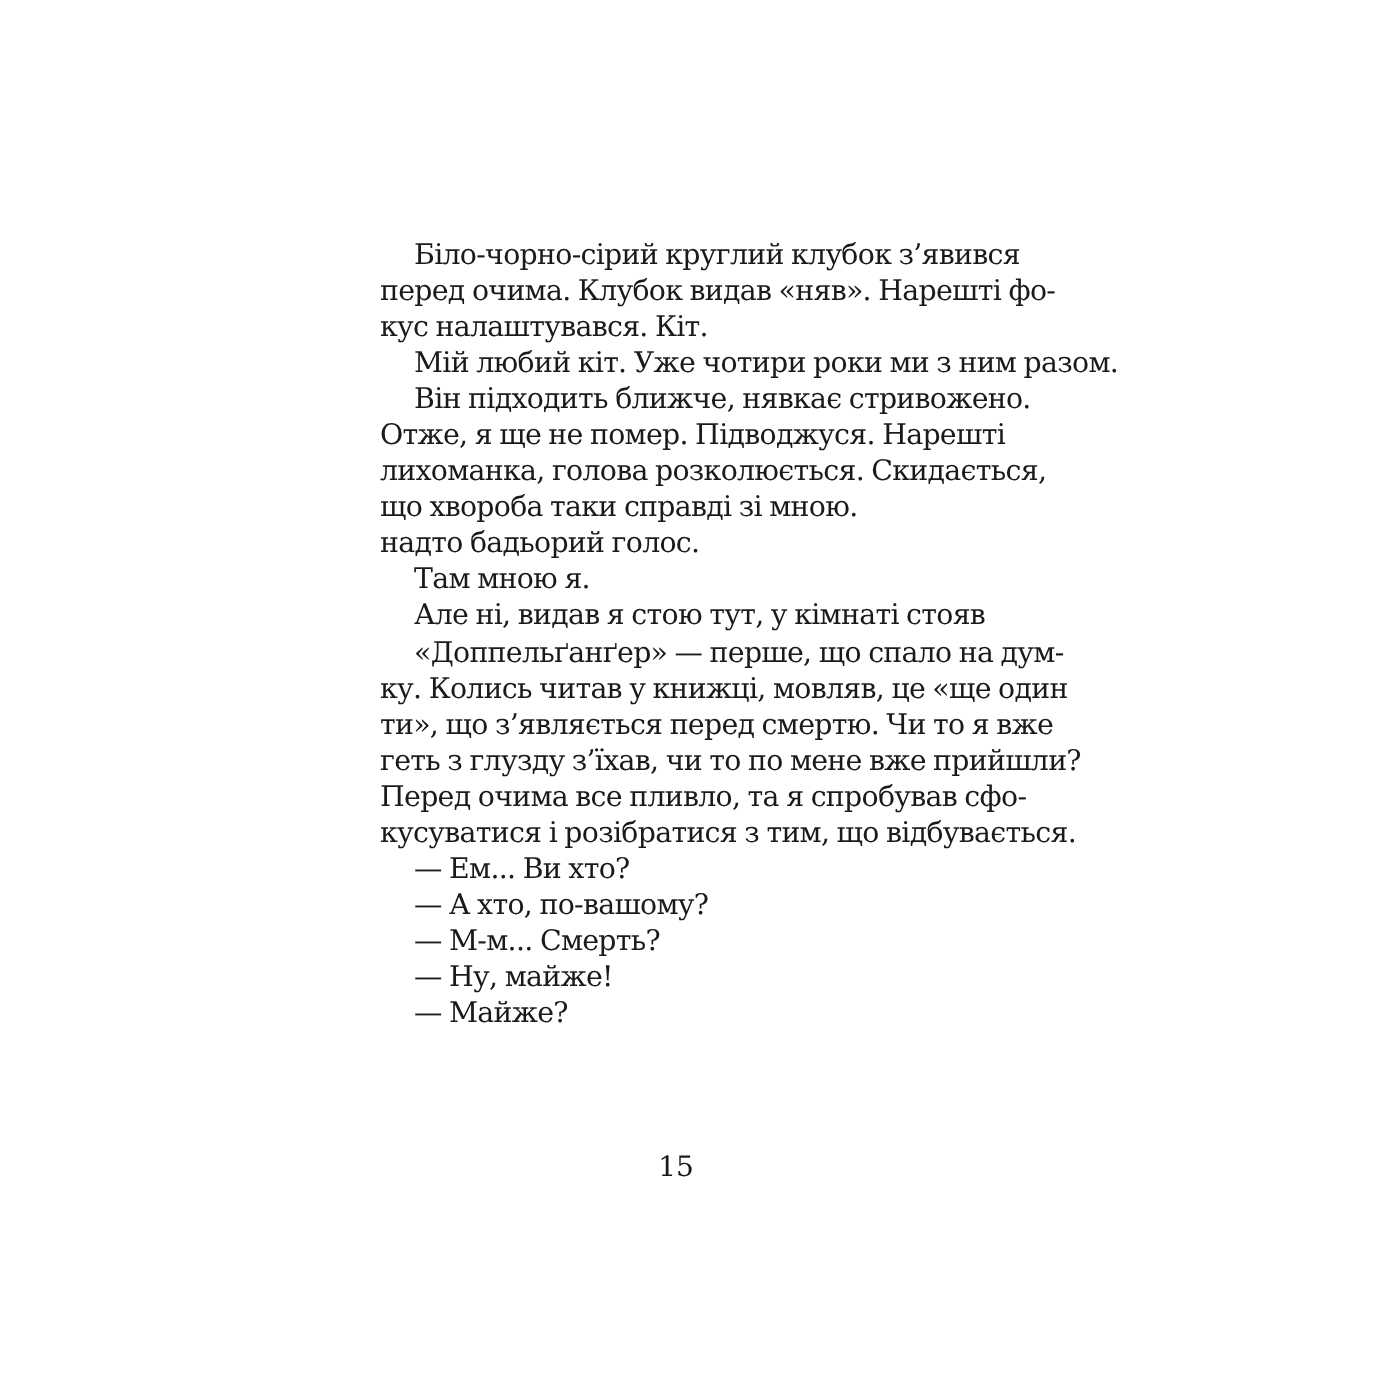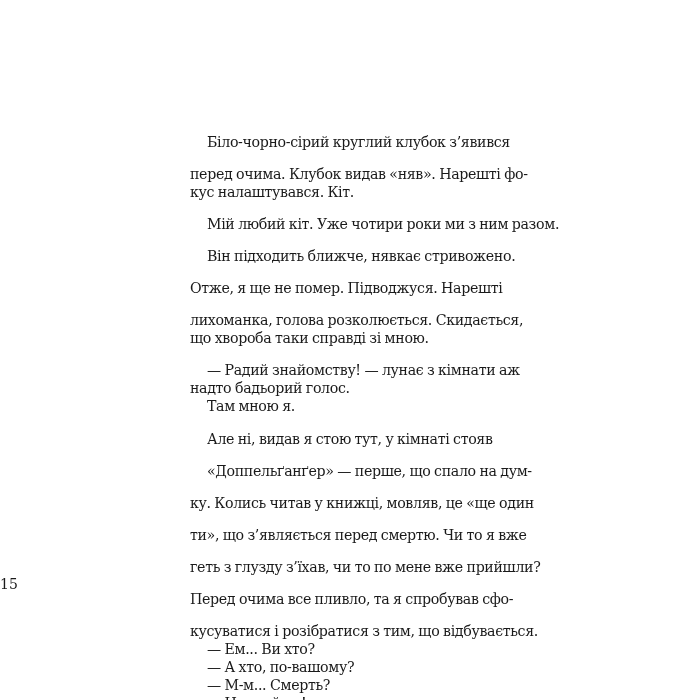--- a/index.html
+++ b/index.html
@@ -29,50 +29,48 @@
       word-spacing: -0.5px;
     }
     .line {
       display: block;
       white-space: nowrap;
       height: 18.05px;
     }
     .line.justify {
       text-align: justify;
       text-align-last: justify;
-      margin-top: 14px;
     }
     .line.indent {
       padding-left: 17px;
     }
     .page-number {
       position: absolute;
       left: 0;
       width: 676px;
       top: 576px;
-      text-align: left;
+      text-align: center;
       font-family: "DejaVu Serif", "Liberation Serif", serif;
       font-size: 14px;
       color: #1a1a1a;
     }
   </style>
 </head>
 <body>
 
 <div class="page">
   <div class="text-block">
     <span class="line indent justify">Біло-чорно-сірий круглий клубок з’явився</span>
     <span class="line justify">перед очима. Клубок видав «няв». Нарешті фо-</span>
     <span class="line">кус налаштувався. Кіт.</span>
     <span class="line indent justify">Мій любий кіт. Уже чотири роки ми з ним разом.</span>
     <span class="line indent justify">Він підходить ближче, нявкає стривожено.</span>
     <span class="line justify">Отже, я ще не помер. Підводжуся. Нарешті</span>
     <span class="line justify">лихоманка, голова розколюється. Скидається,</span>
     <span class="line">що хвороба таки справді зі мною.</span>
-    <span class="line indent justify">— Радий знайомству! — лунає з кімнати аж</span>
     <span class="line">надто бадьорий голос.</span>
     <span class="line indent">Там мною я.</span>
     <span class="line indent justify">Але ні, видав я стою тут, у кімнаті стояв</span>
     <span class="line indent justify">«Доппельґанґер» — перше, що спало на дум-</span>
     <span class="line justify">ку. Колись читав у книжці, мовляв, це «ще один</span>
     <span class="line justify">ти», що з’являється перед смертю. Чи то я вже</span>
     <span class="line justify">геть з глузду з’їхав, чи то по мене вже прийшли?</span>
     <span class="line justify">Перед очима все пливло, та я спробував сфо-</span>
     <span class="line justify">кусуватися і розібратися з тим, що відбувається.</span>
     <span class="line indent">— Ем... Ви хто?</span>

